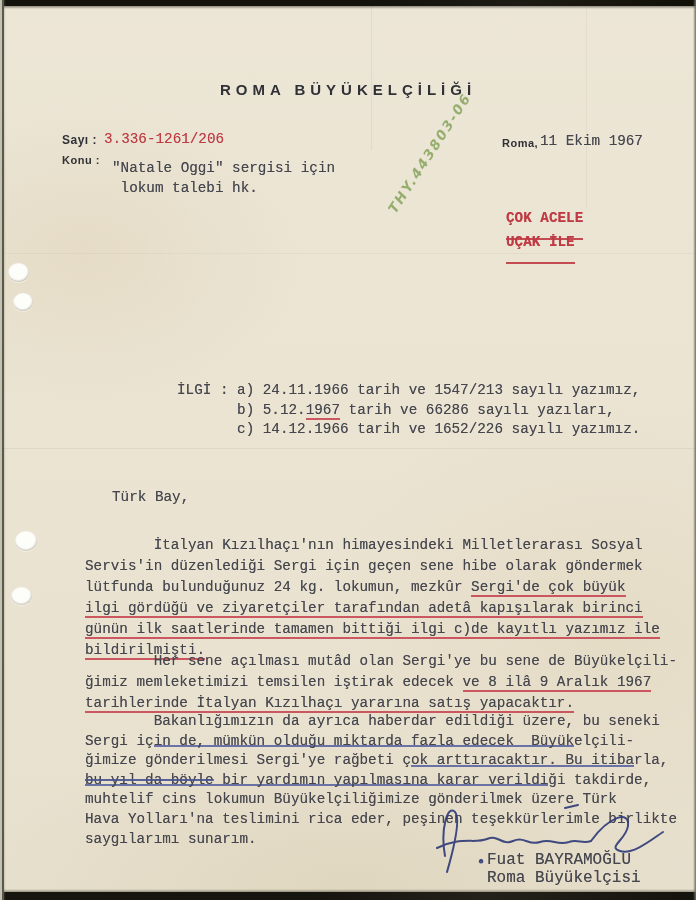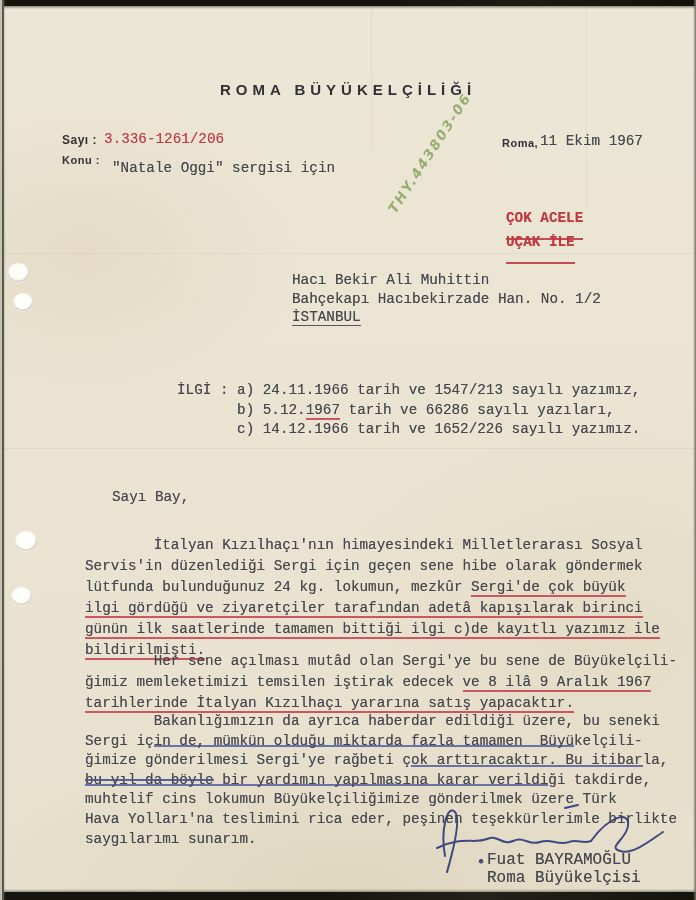--- a/index.html
+++ b/index.html
@@ -62,60 +62,56 @@
 
   <div class="abs printed" style="left:0; right:0; top:81px; text-align:center; font-size:15px; letter-spacing:5px;">ROMA BÜYÜKELÇİLİĞİ</div>
 
   <div class="abs green-note" style="left:398px; top:200px;">THY.443803-06</div>
 
   <div class="abs printed" style="left:62px; top:133px; font-size:12px; letter-spacing:.5px;">Sayı :</div>
   <div class="abs tw red-text" style="left:104px; top:131px;">3.336-1261/206</div>
   <div class="abs printed" style="left:62px; top:154px; font-size:11px; letter-spacing:.5px;">Konu :</div>
   <div class="abs tw lh195" style="left:112px; top:159px;">
       <div class="tl"><span>"Natale Oggi" sergisi için</span></div>
+      <div class="tl"><span> lokum talebi hk.</span></div>
     </div>
 
   <div class="abs printed" style="left:502px; top:137px; font-size:11px; letter-spacing:.5px;">Roma,</div>
   <div class="abs tw" style="left:540px; top:133px;">11 Ekim 1967</div>
 
   <div class="abs tw red-text urgency" style="left:506px; top:207px;">
     <div class="tl"><span>ÇOK ACELE</span></div>
     <div class="tl"><span>UÇAK İLE</span></div>
   </div>
 
-  <div class="abs tw lh185" style="left:292px; top:271px;">
-      <div class="tl"><span>Hacı Bekir Ali Muhittin</span></div>
-      <div class="tl"><span>Bahçekapı Hacıbekirzade Han. No. 1/2</span></div>
-      <div class="tl"><span class="u-dark">İSTANBUL</span></div>
-    </div>
 
   <div class="abs tw lh195" style="left:177px; top:381px;">
       <div class="tl"><span>İLGİ : a) 24.11.1966 tarih ve 1547/213 sayılı yazımız,</span></div>
       <div class="tl"><span>       b) 5.12.</span><span class="u-red">1967</span><span> tarih ve 66286 sayılı yazıları,</span></div>
       <div class="tl"><span>       c) 14.12.1966 tarih ve 1652/226 sayılı yazımız.</span></div>
     </div>
 
-  <div class="abs tw" style="left:112px; top:489px;">Sayı Bay,</div>
+  <div class="abs tw" style="left:112px; top:489px;">Türk Bay,</div>
 
   <div class="abs tw lh21" style="left:85px; top:535px;">
       <div class="tl"><span>        İtalyan Kızılhaçı'nın himayesindeki Milletlerarası Sosyal</span></div>
       <div class="tl"><span>Servis'in düzenlediği Sergi için geçen sene hibe olarak göndermek</span></div>
       <div class="tl"><span>lütfunda bulunduğunuz 24 kg. lokumun, mezkûr </span><span class="u-red">Sergi'de çok büyük</span></div>
       <div class="tl"><span class="u-red">ilgi gördüğü ve ziyaretçiler tarafından adetâ kapışılarak birinci</span></div>
       <div class="tl"><span class="u-red">günün ilk saatlerinde tamamen bittiği ilgi c)de kayıtlı yazımız ile</span></div>
       <div class="tl"><span class="u-red">bildirilmişti.</span></div>
     </div>
   <div class="abs tw lh21" style="left:85px; top:651px;">
       <div class="tl"><span>        Her sene açılması mutâd olan Sergi'ye bu sene de Büyükelçili-</span></div>
       <div class="tl"><span>ğimiz memleketimizi temsilen iştirak edecek </span><span class="u-red">ve 8 ilâ 9 Aralık 1967</span></div>
       <div class="tl"><span class="u-red">tarihlerinde İtalyan Kızılhaçı yararına satış yapacaktır.</span></div>
     </div>
   <div class="abs tw lh195" style="left:85px; top:712px;">
       <div class="tl"><span>        </span><span class="u-blue">Bakanlığımızın da ayrıca haberdar edildiği üzere,</span><span> bu seneki</span></div>
-      <div class="tl"><span>Sergi için de, mümkün olduğu miktarda </span><span class="u-blue">fazla tamamen  Büyükelçili-</span></div>
+      <div class="tl"><span>Sergi için de, mümkün olduğu miktarda </span><span class="u-blue">fazla edecek  Büyükelçili-</span></div>
       <div class="tl"><span class="u-blue">ğimize gönderilmesi Sergi'ye rağbeti çok arttıracaktır</span><span>. Bu itibarla,</span></div>
       <div class="tl"><span class="u-bluestrike">bu yıl da böyle</span><span> bir yardımın yapılmasına karar verildiği takdirde,</span></div>
       <div class="tl"><span>muhtelif cins lokumun Büyükelçiliğimize gönderilmek üzere Türk</span></div>
       <div class="tl"><span>Hava Yolları'na teslimini rica eder, peşinen teşekkürlerimle birlikte</span></div>
       <div class="tl"><span>saygılarımı sunarım.</span></div>
     </div>
 
   <svg class="abs" style="left:415px; top:798px;" width="265" height="75" viewBox="0 0 265 75">
     <g fill="none" stroke="#2e3a78" stroke-width="2" stroke-linecap="round" opacity=".9">
       <path d="M30,58 C25,30 33,6 40,14 C47,22 36,60 32,74"></path>

